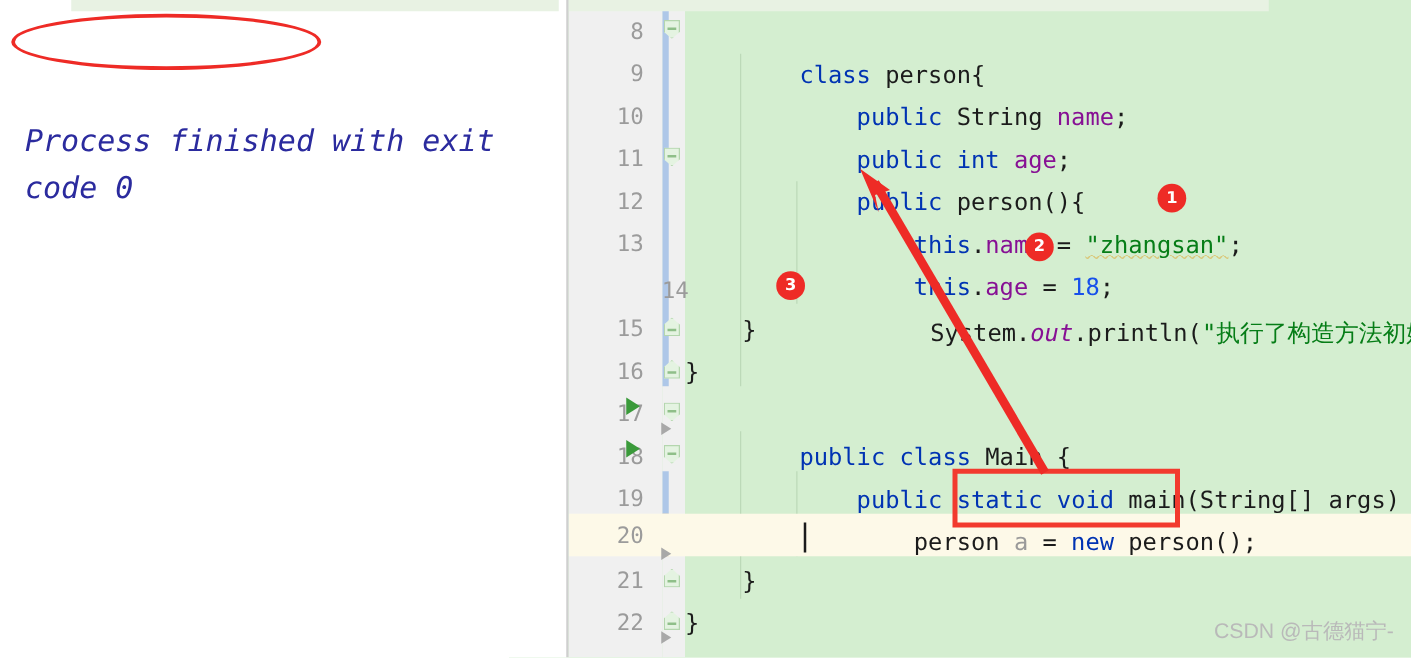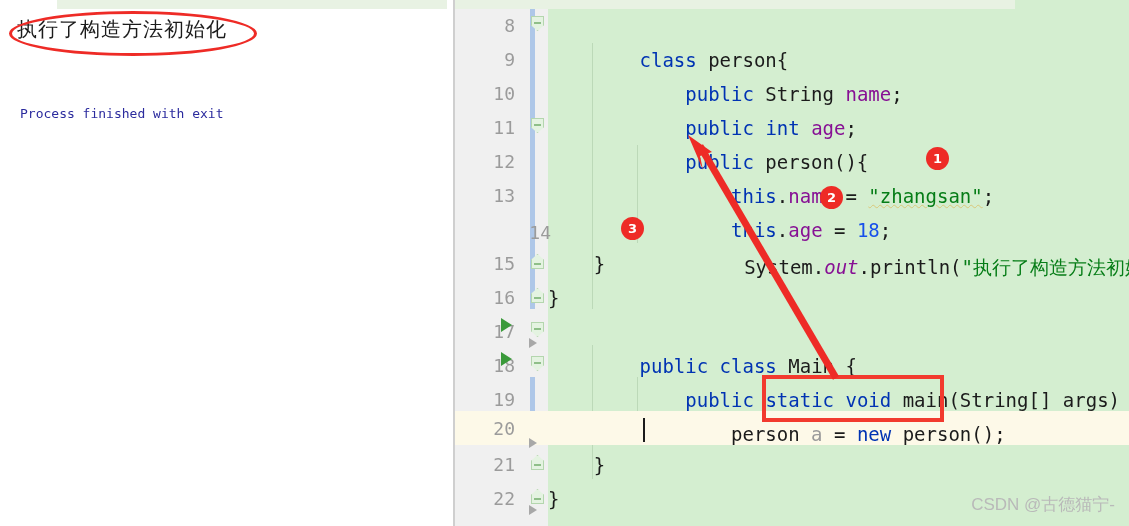--- a/index.html
+++ b/index.html
@@ -24,21 +24,21 @@
     font-family:"DejaVu Sans Mono","Liberation Mono",monospace;
     white-space:pre;
     color:#2b2b9e;
   }
   .console-cn{
     left:17px;top:16px;font-size:20px;color:#1b1b1b;
     font-family:"DejaVu Sans","Liberation Sans",sans-serif;
     letter-spacing:1px;
   }
   .console-exit{
-    left:20px;top:95px;font-size:13px;line-height:37px;color:#2b2b9e;
+    left:20px;top:95px;font-size:24px;line-height:37px;color:#2b2b9e;font-style:italic;
   }
   .ellipse-annot{
     position:absolute;left:9px;top:11px;width:248px;height:45px;
     border:3px solid #ee2b26;border-radius:50%;
     box-sizing:border-box;
   }
   .panel-divider{
     position:absolute;left:453px;top:0;width:2px;height:526px;
     background:#cfcfcf;
   }
@@ -174,24 +174,24 @@
   }
 </style>
 </head>
 <body>
 
 <div id="root">
 
   <div class="console-panel">
     <div class="console-strip"></div>
 
-    <div class="console-line console-cn">执行了构造方法初始化</div>
 
     <div class="console-line console-exit">Process finished with exit</div>
 
+    <div class="console-line console-exit" style="top:132px;">code 0</div>
 
     <div class="ellipse-annot"></div>
   </div>
 
   <div class="panel-divider"></div>
 
   <div class="editor">
 
     <div class="gutter"></div>
     <div class="fold-col"></div>

